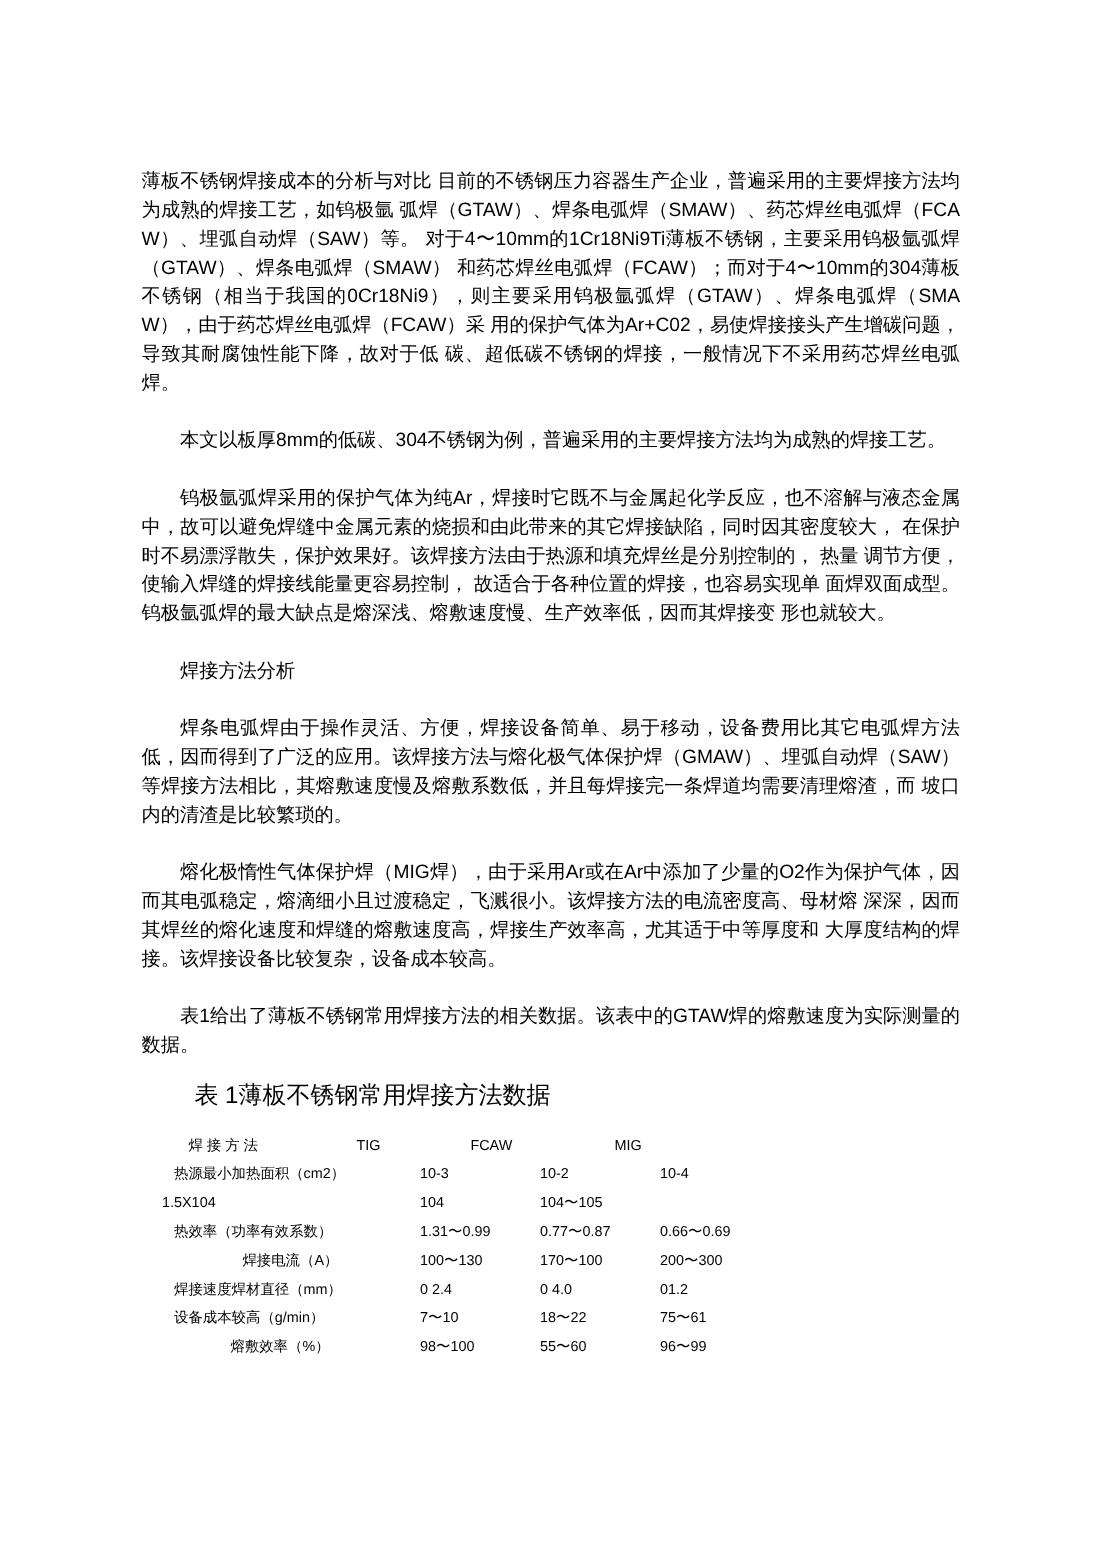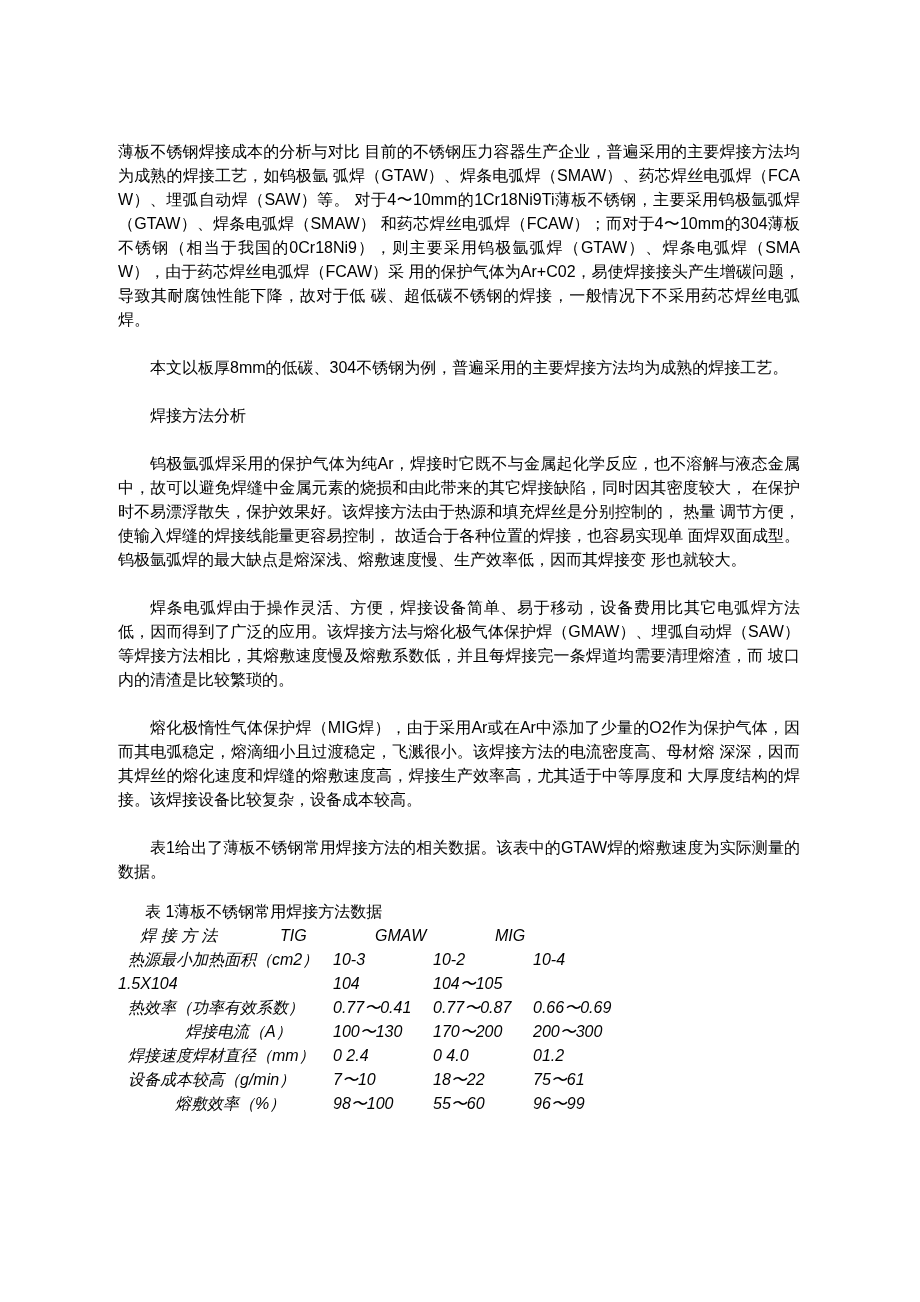--- a/index.html
+++ b/index.html
@@ -22,30 +22,29 @@
     line-height: 24px;
     text-align: justify;
     text-indent: 2em;
     margin: 0 0 24px 0;
     word-break: break-all;
   }
   .para.flush { text-indent: 0; }
   .para.heading { text-align: left; }
   .para.tight { margin-bottom: 16px; }
   .tcaption {
-    font-size: 16px;
+    font-size: 20px;
     line-height: 24px;
     padding-left: 27px;
-    margin: 0;
+    margin: 17px;
   }
   .wtable {
-    font-size: 16px;
+    font-size: 12px;
     line-height: 24px;
-    margin: 0;
-    font-style: italic;
+    margin: 17px;
   }
   .trow {
     display: grid;
     grid-template-columns: 215px 100px 100px 105px;
     line-height: 24px;
   }
   .trow .tlabel { padding-left: 10px; white-space: nowrap; }
   .trow .tval { text-align: left; white-space: nowrap; }
   .trow.thead {
     grid-template-columns: 150px 95px 120px 70px;
@@ -56,65 +55,65 @@
 </style>
 </head>
 <body>
 
 <div class="page">
 
   <p class="para flush">薄板不锈钢焊接成本的分析与对比 目前的不锈钢压力容器生产企业，普遍采用的主要焊接方法均为成熟的焊接工艺，如钨极氩 弧焊（GTAW）、焊条电弧焊（SMAW）、药芯焊丝电弧焊（FCAW）、埋弧自动焊（SAW）等。 对于4〜10mm的1Cr18Ni9Ti薄板不锈钢，主要采用钨极氩弧焊（GTAW）、焊条电弧焊（SMAW） 和药芯焊丝电弧焊（FCAW）；而对于4〜10mm的304薄板不锈钢（相当于我国的0Cr18Ni9），则主要采用钨极氩弧焊（GTAW）、焊条电弧焊（SMAW），由于药芯焊丝电弧焊（FCAW）采 用的保护气体为Ar+C02，易使焊接接头产生增碳问题，导致其耐腐蚀性能下降，故对于低 碳、超低碳不锈钢的焊接，一般情况下不采用药芯焊丝电弧焊。</p>
 
   <p class="para">本文以板厚8mm的低碳、304不锈钢为例，普遍采用的主要焊接方法均为成熟的焊接工艺。</p>
 
+  <p class="para">钨极氩弧焊采用的保护气体为纯Ar，焊接时它既不与金属起化学反应，也不溶解与液态金属中，故可以避免焊缝中金属元素的烧损和由此带来的其它焊接缺陷，同时因其密度较大， 在保护时不易漂浮散失，保护效果好。该焊接方法由于热源和填充焊丝是分别控制的， 热量 调节方便，使输入焊缝的焊接线能量更容易控制， 故适合于各种位置的焊接，也容易实现单 面焊双面成型。钨极氩弧焊的最大缺点是熔深浅、熔敷速度慢、生产效率低，因而其焊接变 形也就较大。</p>
+
   <p class="para heading">焊接方法分析</p>
-
-  <p class="para">钨极氩弧焊采用的保护气体为纯Ar，焊接时它既不与金属起化学反应，也不溶解与液态金属中，故可以避免焊缝中金属元素的烧损和由此带来的其它焊接缺陷，同时因其密度较大， 在保护时不易漂浮散失，保护效果好。该焊接方法由于热源和填充焊丝是分别控制的， 热量 调节方便，使输入焊缝的焊接线能量更容易控制， 故适合于各种位置的焊接，也容易实现单 面焊双面成型。钨极氩弧焊的最大缺点是熔深浅、熔敷速度慢、生产效率低，因而其焊接变 形也就较大。</p>
 
   <p class="para">焊条电弧焊由于操作灵活、方便，焊接设备简单、易于移动，设备费用比其它电弧焊方法低，因而得到了广泛的应用。该焊接方法与熔化极气体保护焊（GMAW）、埋弧自动焊（SAW） 等焊接方法相比，其熔敷速度慢及熔敷系数低，并且每焊接完一条焊道均需要清理熔渣，而 坡口内的清渣是比较繁琐的。</p>
 
   <p class="para">熔化极惰性气体保护焊（MIG焊），由于采用Ar或在Ar中添加了少量的O2作为保护气体，因而其电弧稳定，熔滴细小且过渡稳定，飞溅很小。该焊接方法的电流密度高、母材熔 深深，因而其焊丝的熔化速度和焊缝的熔敷速度高，焊接生产效率高，尤其适于中等厚度和 大厚度结构的焊接。该焊接设备比较复杂，设备成本较高。</p>
 
   <p class="para tight">表1给出了薄板不锈钢常用焊接方法的相关数据。该表中的GTAW焊的熔敷速度为实际测量的数据。</p>
 
   <div class="tcaption">表 1薄板不锈钢常用焊接方法数据</div>
 
   <div class="wtable">
 
     <div class="trow thead">
       <span class="tlabel">焊 接 方 法</span>
       <span class="tval">TIG</span>
-      <span class="tval">GMAW</span>
+      <span class="tval">FCAW</span>
       <span class="tval">MIG</span>
     </div>
 
     <div class="trow">
       <span class="tlabel">热源最小加热面积（cm2）</span>
       <span class="tval">10-3</span>
       <span class="tval">10-2</span>
       <span class="tval">10-4</span>
     </div>
 
     <div class="trow">
       <span class="tval">1.5X104</span>
       <span class="tval">104</span>
       <span class="tval">104〜105</span>
     </div>
 
     <div class="trow">
       <span class="tlabel">热效率（功率有效系数）</span>
-      <span class="tval">0.77〜0.41</span>
+      <span class="tval">1.31〜0.99</span>
       <span class="tval">0.77〜0.87</span>
       <span class="tval">0.66〜0.69</span>
     </div>
 
     <div class="trow ind1">
       <span class="tlabel">焊接电流（A）</span>
       <span class="tval">100〜130</span>
-      <span class="tval">170〜200</span>
+      <span class="tval">170〜100</span>
       <span class="tval">200〜300</span>
     </div>
 
     <div class="trow">
       <span class="tlabel">焊接速度焊材直径（mm）</span>
       <span class="tval">0 2.4</span>
       <span class="tval">0 4.0</span>
       <span class="tval">01.2</span>
     </div>
 

